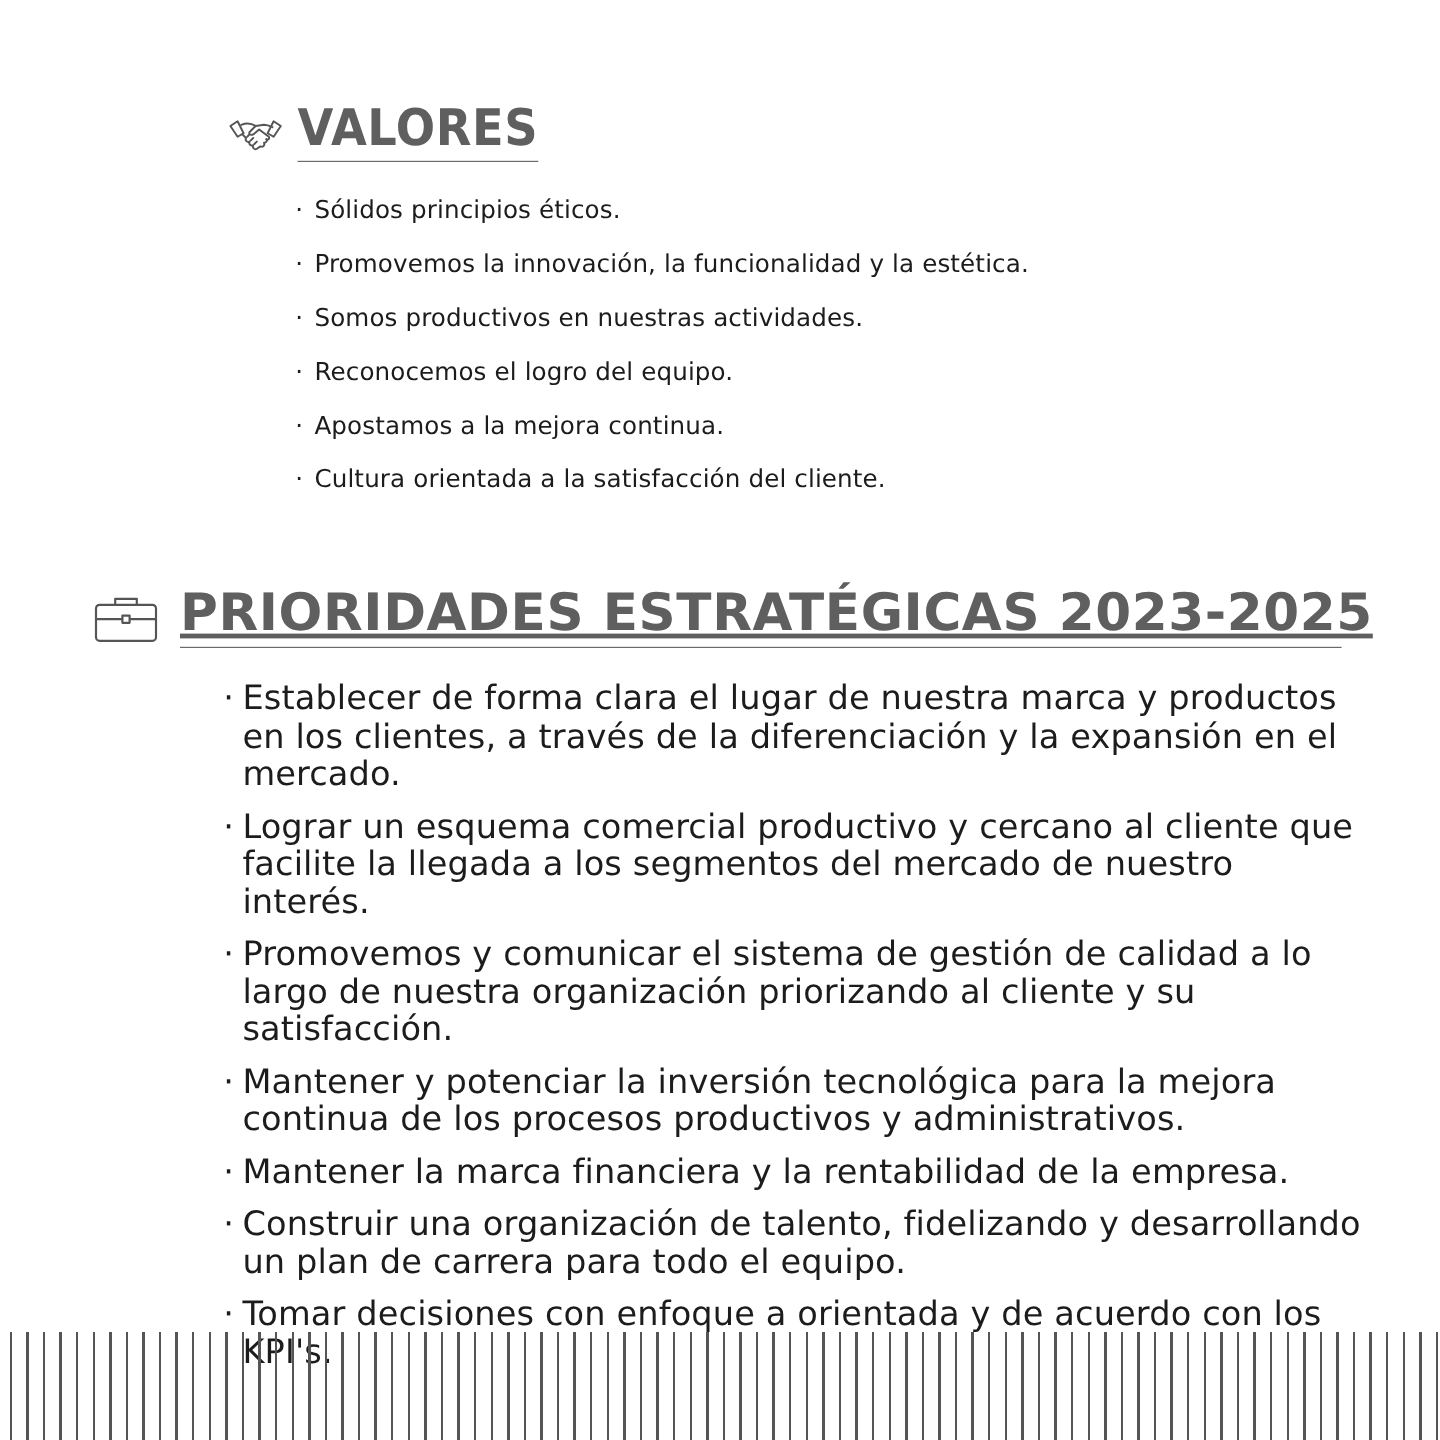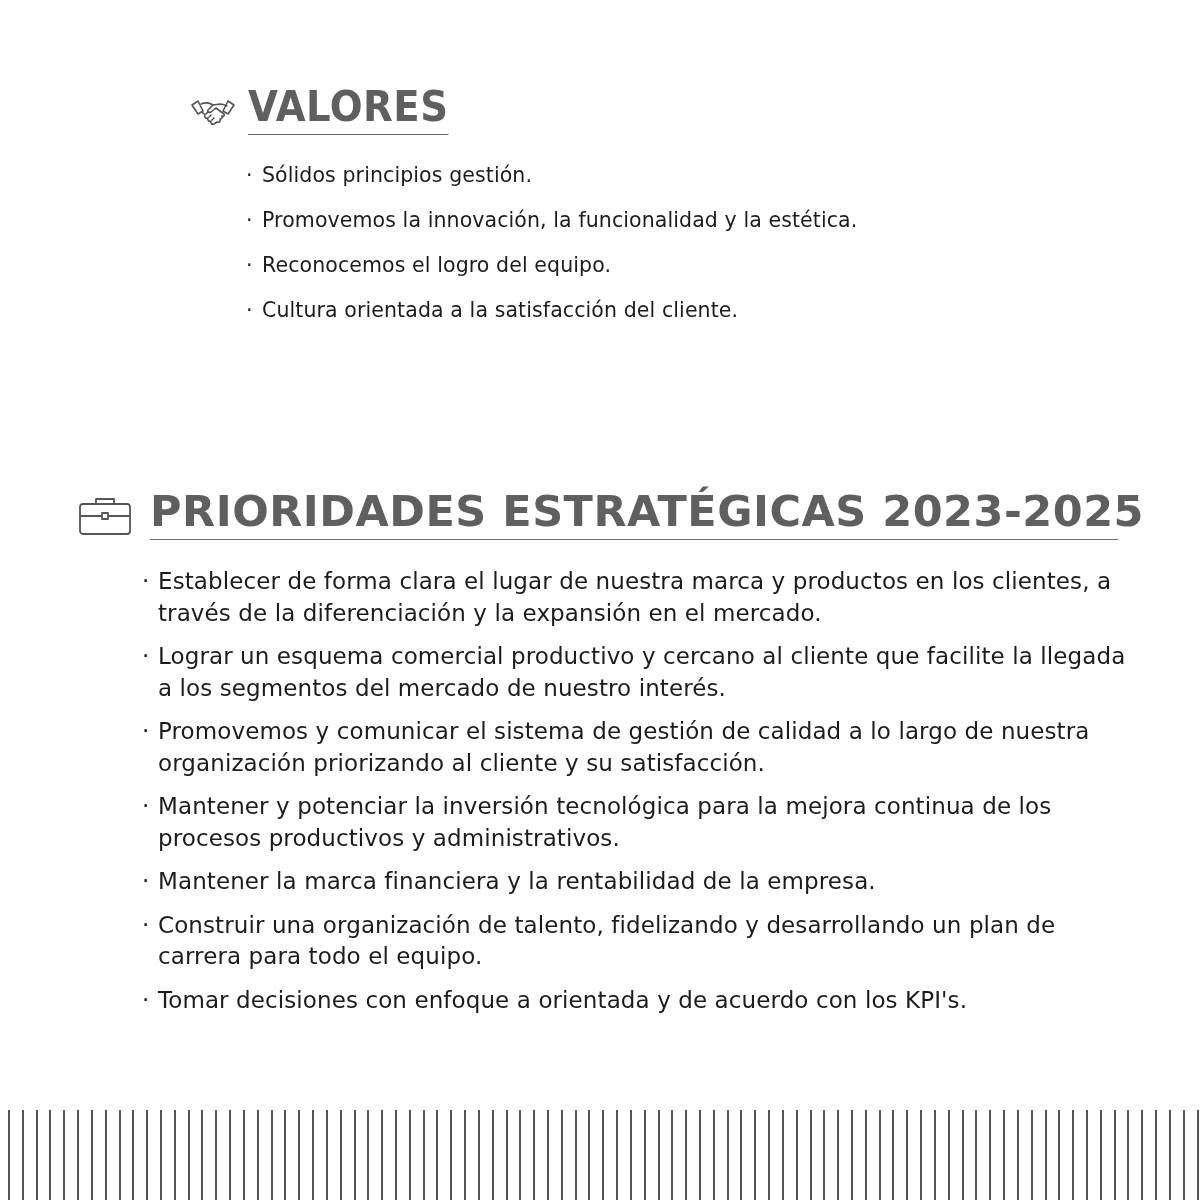--- a/index.html
+++ b/index.html
@@ -4,28 +4,28 @@
   <style>
     html, body { margin:0; padding:0; }
     body { width:1200px; height:1200px; background:#ffffff; position:relative; overflow:hidden;
            font-family:"DejaVu Sans", sans-serif; color:#1a1a1a; }
     .section-head { position:absolute; display:flex; align-items:flex-end; }
     .head-title { font-family:"DejaVu Sans", sans-serif; font-weight:bold; color:#5f5f5f;
                   border-bottom:1.5px solid #6a6a6a; line-height:1; padding-bottom:6px; letter-spacing:0.5px; }
     #valores-head { left:190px; top:86px; }
     #valores-head .head-title { font-size:42px; margin-left:12px; transform:scaleX(0.92); transform-origin:left bottom; }
     #prio-head { left:78px; top:490px; }
-    #prio-head .head-title { font-size:43px; margin-left:18px; width:968px; white-space:nowrap; }
+    #prio-head .head-title { font-size:43px; margin-left:18px; width:968px; white-space:nowrap;text-decoration:underline; }
     .icon { display:inline-block; }
     .list { position:absolute; margin:0; padding:0; list-style:none; }
     .list li { font-size:20.5px; line-height:32px; color:#1c1c1c; letter-spacing:0.1px; }
     #valores-list { left:246px; top:159px; }
     #valores-list li { margin-bottom:12.9px; }
     #prio-list { left:142px; top:566px; width:1000px; }
-    #prio-list li { margin-bottom:12px; padding-left:16px; text-indent:-16px; line-height:31.5px; font-size:23px; }
+    #prio-list li { margin-bottom:12px; padding-left:16px; text-indent:-16px; line-height:31.5px; font-size:28px;margin-left:44px; }
     .bullet { display:inline-block; width:16px; text-indent:0; }
     #stripes { position:absolute; left:0; top:1110px; width:1200px; height:90px;
        background: repeating-linear-gradient(90deg, transparent 0px, transparent 8px, #555 8px, #555 10px, transparent 10px, transparent 13.82px); }
   </style>
 </head>
 <body>
 
 <div class="section-head" id="valores-head">
   <span class="icon">
     <svg width="46" height="36" viewBox="0 0 46 36" fill="none" stroke="#555" stroke-width="1.6" stroke-linejoin="round" stroke-linecap="round">
@@ -34,23 +34,25 @@
       <path d="M11 9 C16 7 20 8 23 10 L30 9 C33 9 35 10 37 11"></path>
       <path d="M23 10 L18 15 C17 17 19 18 21 17 L26 13 L34 19 C35 21 33 22 32 21"></path>
       <path d="M12 17 L15 20 M15 20 C14 22 16 24 18 23 M18 23 C17 25 19 27 21 26 M21 26 C20 28 22 30 24 29 L27 27 C29 28 31 26 30 24 M30 24 C32 24 33 22 32 21"></path>
       <path d="M16 19 L18 17 M19 22 L21 20 M22 25 L24 23"></path>
     </svg>
   </span>
   <span class="head-title">VALORES</span>
 </div>
 
 <ul class="list" id="valores-list">
-  <li><span class="bullet">·</span><span>Sólidos principios gestión.</span></li>
+  <li><span class="bullet">·</span><span>Sólidos principios éticos.</span></li>
   <li><span class="bullet">·</span><span>Promovemos la innovación, la funcionalidad y la estética.</span></li>
+  <li><span class="bullet">·</span><span>Somos productivos en nuestras actividades.</span></li>
   <li><span class="bullet">·</span><span>Reconocemos el logro del equipo.</span></li>
+  <li><span class="bullet">·</span><span>Apostamos a la mejora continua.</span></li>
   <li><span class="bullet">·</span><span>Cultura orientada a la satisfacción del cliente.</span></li>
 </ul>
 
 <div class="section-head" id="prio-head">
   <span class="icon">
     <svg width="54" height="40" viewBox="0 0 54 40" fill="none" stroke="#555" stroke-width="1.8" stroke-linejoin="round">
       <rect x="2" y="8" width="50" height="30" rx="3"></rect>
       <path d="M18 8 V3 H36 V8"></path>
       <path d="M2 20 H24 M30 20 H52"></path>
       <rect x="24" y="17" width="6" height="6"></rect>

